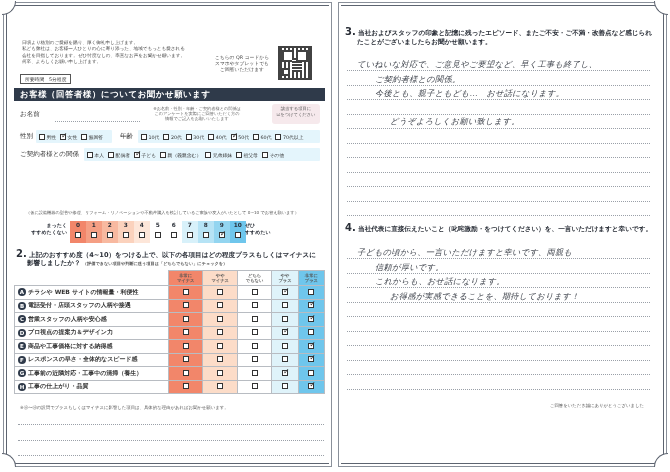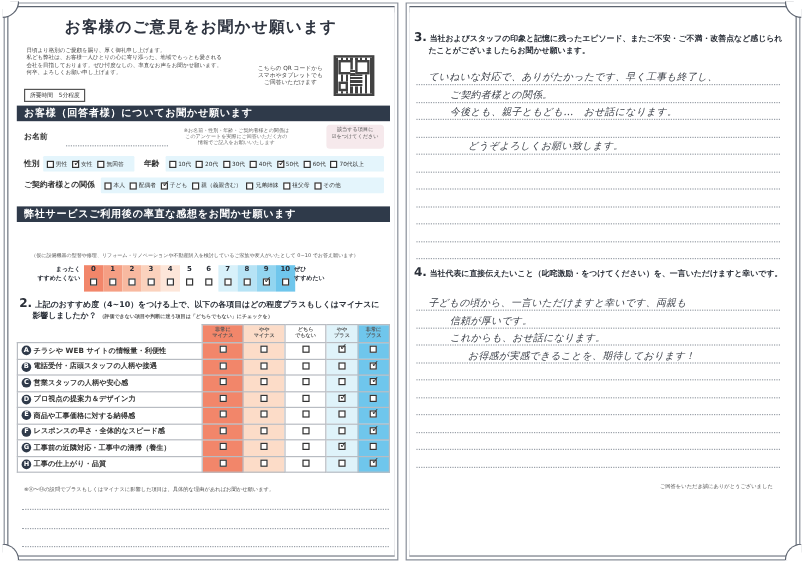--- a/index.html
+++ b/index.html
@@ -27,21 +27,21 @@
  repeating-linear-gradient(90deg,#222 0 2px,#fff 2px 4px),#fff;opacity:.85;border:2px solid #222}
 .qr::before{content:"";position:absolute;left:2px;top:2px;width:8px;height:8px;border:2px solid #222;background:#fff}
 .qr::after{content:"";position:absolute;right:2px;top:2px;width:8px;height:8px;border:2px solid #222;background:#fff}
 .qr .qr-c{position:absolute;left:2px;bottom:2px;width:8px;height:8px;border:2px solid #222;background:#fff}
 .qr .qr-m{position:absolute;left:12px;top:10px;width:10px;height:14px;background:repeating-linear-gradient(0deg,#222 0 2px,#fff 2px 3px)}
 
 .band{left:14px;width:311px;height:13px;background:#2f3a4a;color:#fff;font-size:8.4px;font-weight:bold;line-height:13px;padding-left:6px;letter-spacing:.6px}
 .band1{top:88px}
 .band2{top:172px}
 
-.lbl{font-size:6.5px;font-weight:bold;color:#333}
+.lbl{font-size:6.5px;font-weight:normal;color:#333}
 .note-small{left:147px;top:106px;font-size:4.2px;line-height:5.2px;color:#666;width:100px;text-align:center}
 .check-hint{left:272px;top:104px;width:48px;height:20px;background:#f6e9ec;border-radius:3px;font-size:4.3px;line-height:6px;color:#555;text-align:center;padding-top:2px}
 
 .row-bg{background:#e4f5fc;height:13px;border-radius:1px}
 .opt{display:inline-flex;align-items:center;font-size:4.8px;color:#333;margin-right:4px;white-space:nowrap}
 .box{display:inline-block;width:6px;height:6px;border:0.7px solid #333;background:#fff;margin-right:1.5px;position:relative}
 .box.on::after{content:"\2713";position:absolute;left:0;top:-4px;font-size:8px;color:#333}
 .row{position:absolute;display:flex;align-items:center;padding-left:3px}
 
 .q-head{font-size:6.6px;font-weight:bold;color:#2a2f38;white-space:nowrap}
@@ -71,21 +71,20 @@
 .thanks{right:26px;top:403px;font-size:4.4px;color:#555}
 </style>
 </head>
 <body>
 
 <div class="page page-left">
   <div class="frame"></div>
   <div class="corner c-tl"></div>
   <div class="corner c-bl"></div>
 
-  <div class="abs title">お客様のご意見をお聞かせ願います</div>
   <div class="abs intro">
     <div>日頃より格別のご愛顧を賜り、厚く御礼申し上げます。</div>
     <div>私ども弊社は、お客様一人ひとりの心に寄り添った、地域でもっとも愛される</div>
     <div>会社を目指しております。ぜひ忖度なしの、率直なお声をお聞かせ願います。</div>
     <div>何卒、よろしくお願い申し上げます。</div>
   </div>
   <div class="abs duration">所要時間　5分程度</div>
   <div class="abs qr-text">
     <div>こちらの QR コードから</div>
     <div>スマホやタブレットでも</div>
@@ -183,21 +182,20 @@
     <span class="opt">
         <span class="box"></span>
         <span>祖父母</span>
       </span>
     <span class="opt">
         <span class="box"></span>
         <span>その他</span>
       </span>
   </div>
 
-  <div class="abs band band2">弊社サービスご利用後の率直な感想をお聞かせ願います</div>
 
   <div class="abs q-sub" style="left:26px;top:210px">（仮に設備機器の型替や修理、リフォーム・リノベーションや不動産購入を検討しているご家族や友人がいたとして 0~10 でお答え願います）</div>
   <div class="abs scale-left">
     <div>まったく</div>
     <div>すすめたくない</div>
   </div>
   <div class="abs scale" id="scale">
       <div class="scell" style="background: rgb(242, 134, 106);">
         <div>0</div>
         <span class="box"></span>
@@ -361,21 +359,21 @@
       <div class="dots" style="left: 12px; width: 303px; top: 84.5px;"></div>
       <div class="dots" style="left: 12px; width: 303px; top: 99px;"></div>
       <div class="dots" style="left: 12px; width: 303px; top: 113.5px;"></div>
       <div class="dots" style="left: 12px; width: 303px; top: 128px;"></div>
       <div class="dots" style="left: 12px; width: 303px; top: 142.5px;"></div>
       <div class="dots" style="left: 12px; width: 303px; top: 157px;"></div>
       <div class="dots" style="left: 12px; width: 303px; top: 171.5px;"></div>
       <div class="dots" style="left: 12px; width: 303px; top: 186px;"></div>
       <div class="dots" style="left: 12px; width: 303px; top: 200.5px;"></div>
       <div class="dots" style="left: 12px; width: 303px; top: 215px;"></div>
-      <div class="hand" style="left: 22px; top: 59px;">ていねいな対応で、ありがたかったです、早く工事も終了し、</div>
+      <div class="hand" style="left: 22px; top: 59px;">ていねいな対応で、ご意見やご要望など、早く工事も終了し、</div>
       <div class="hand" style="left: 40px; top: 73.5px;">ご契約者様との関係。</div>
       <div class="hand" style="left: 40px; top: 88px;">今後とも、親子ともども…　おせ話になります。</div>
       <div class="hand" style="left: 55px; top: 116px;">どうぞよろしくお願い致します。</div>
     </div>
 
   <div class="abs q-head q4">
     <span class="num">4.</span>
     <span>当社代表に直接伝えたいこと（叱咤激励・をつけてください）を、一言いただけますと幸いです。</span>
   </div>
 

